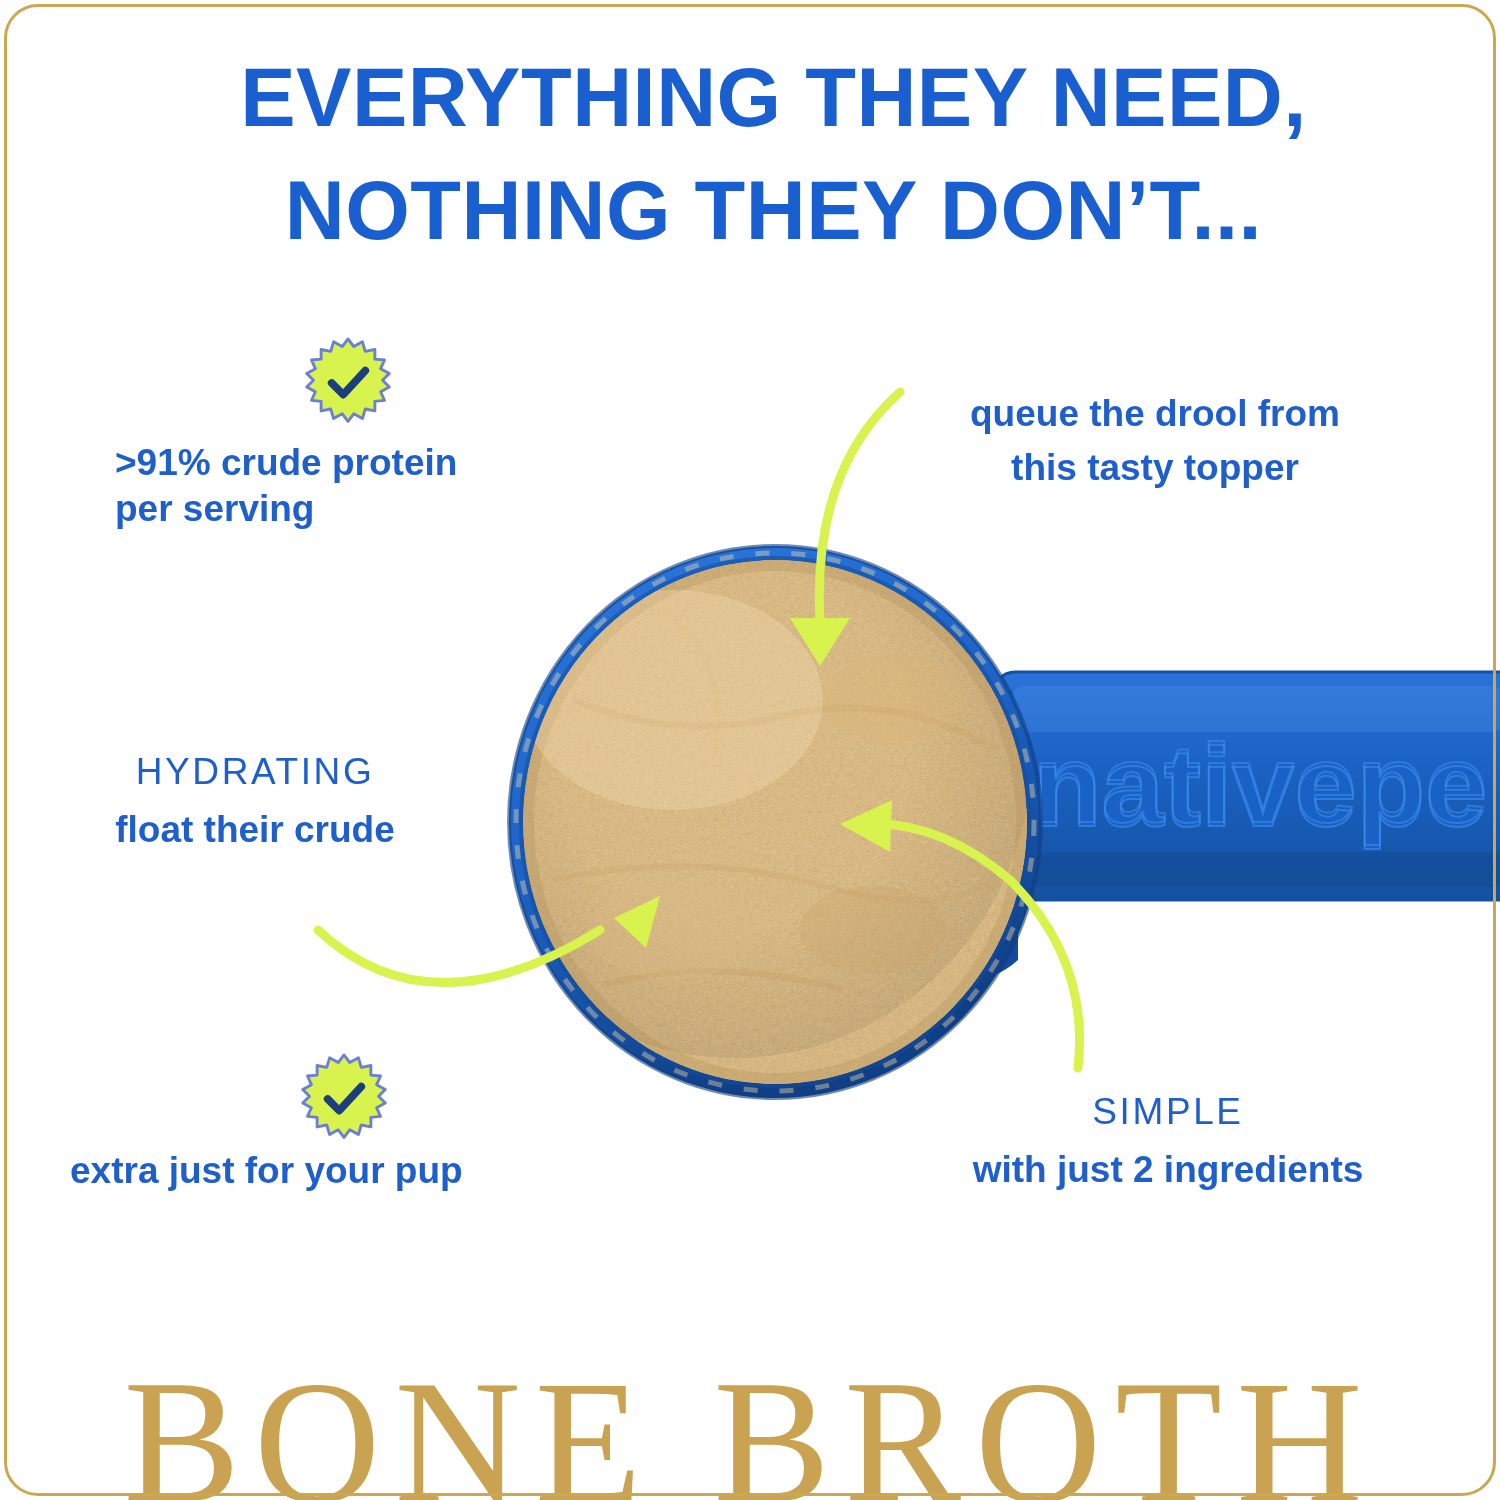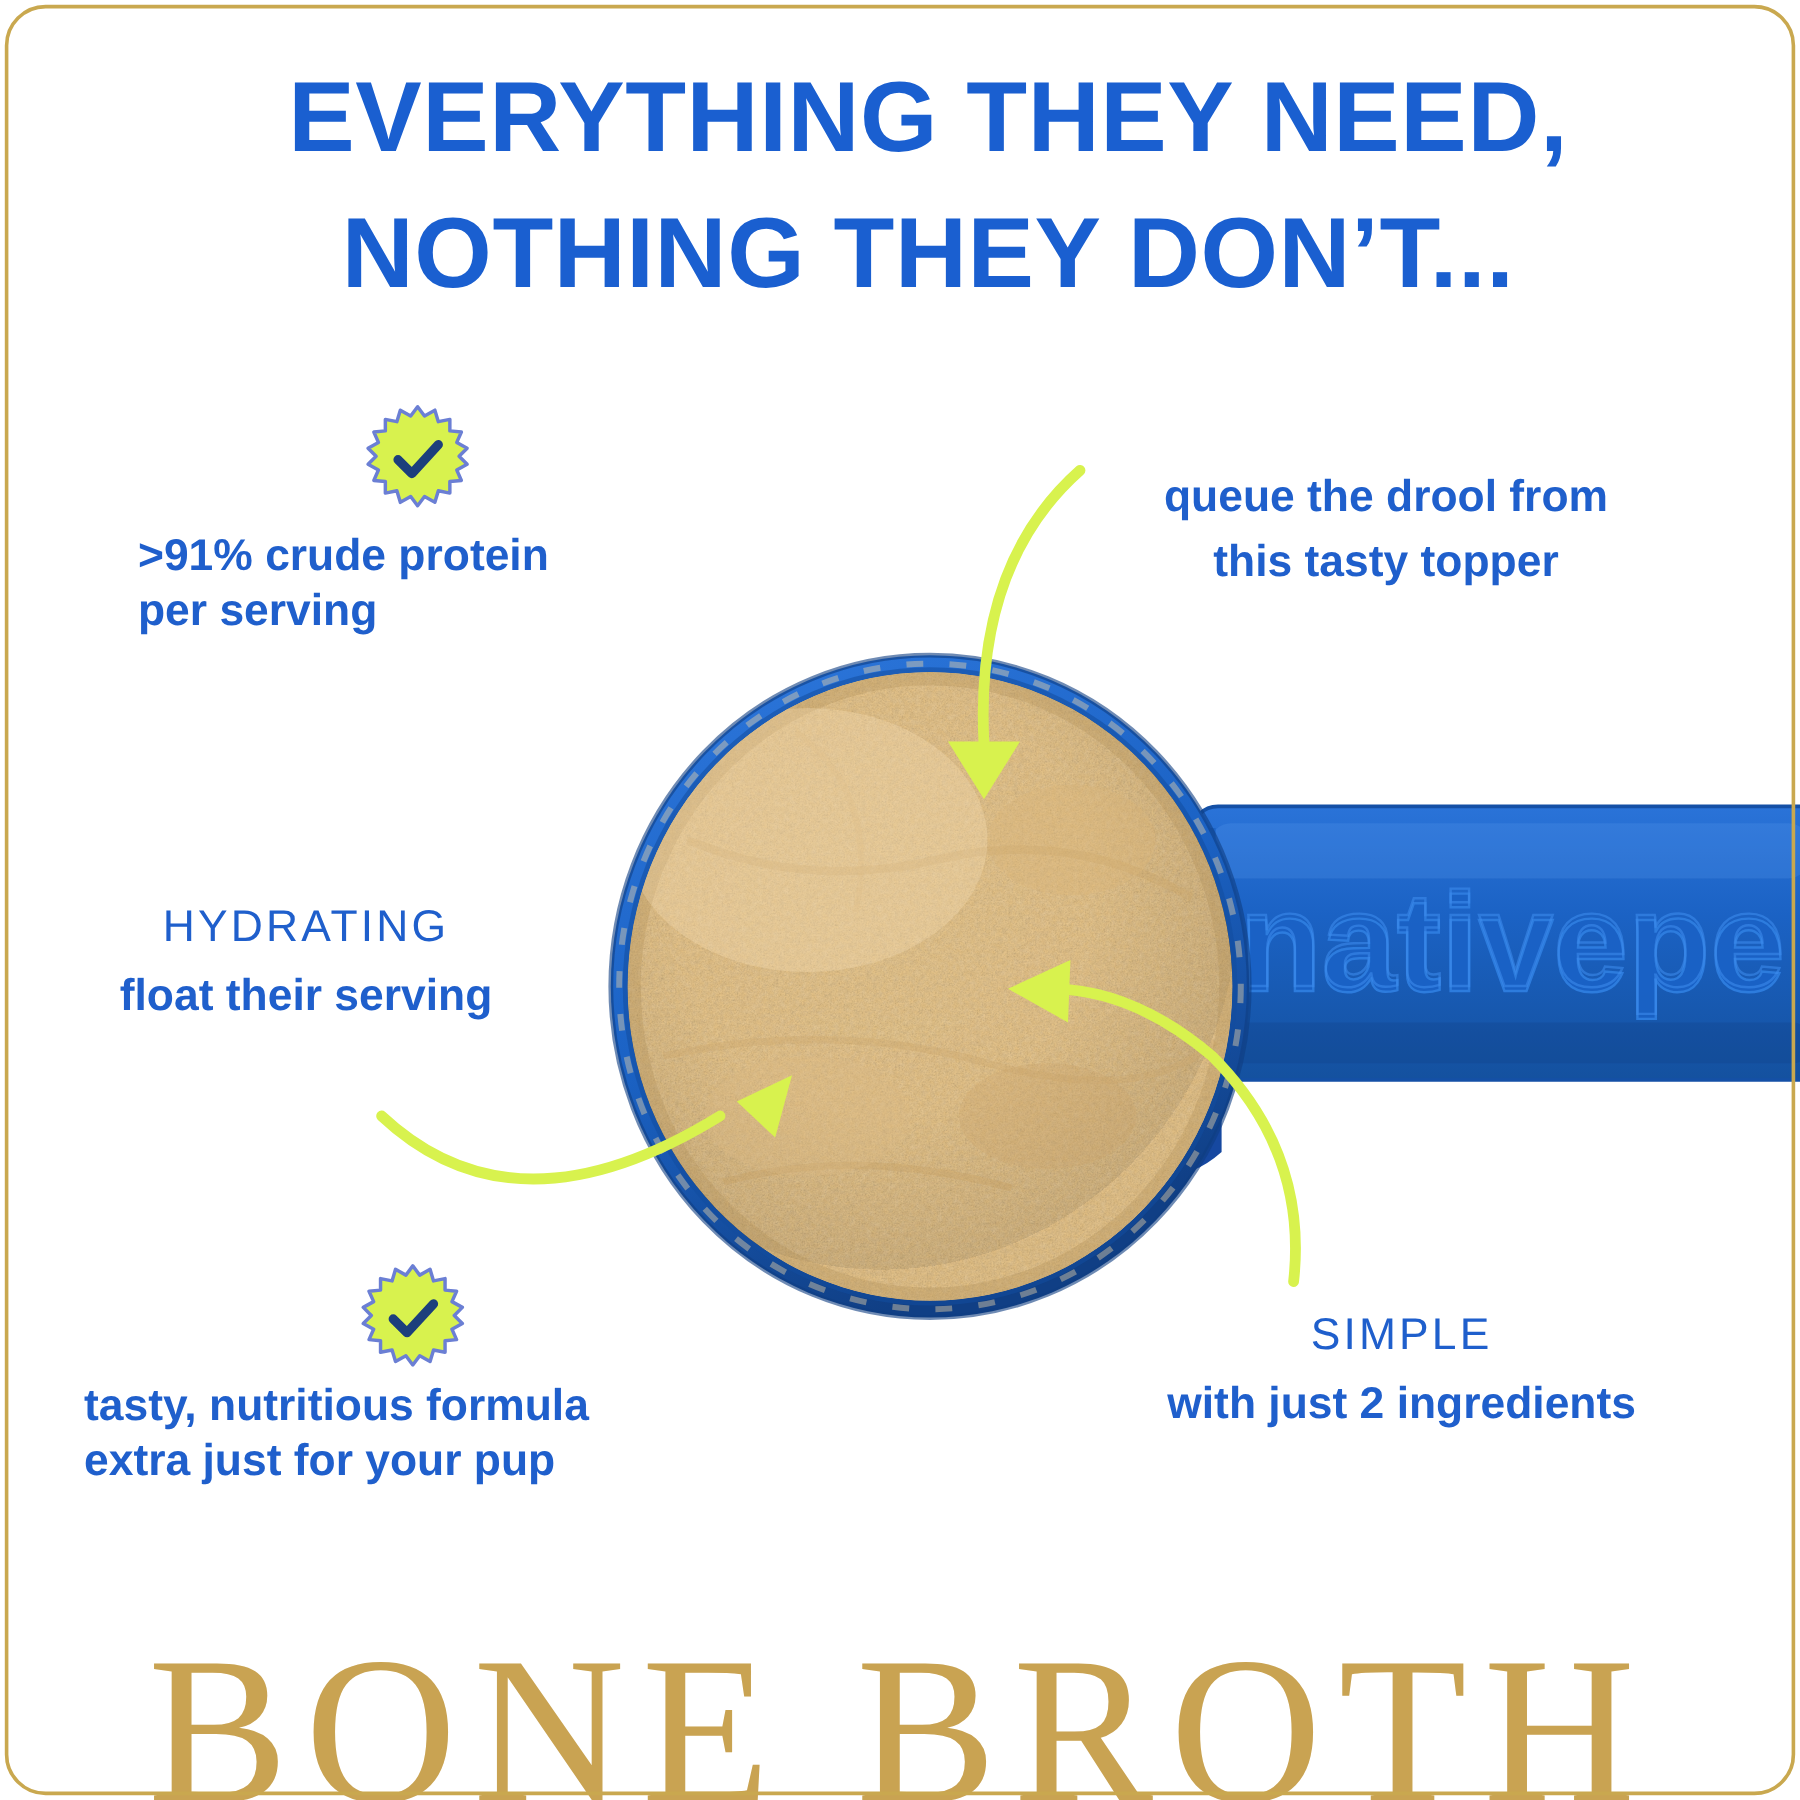--- a/index.html
+++ b/index.html
@@ -202,32 +202,31 @@
   <div>per serving</div>
 </div>
 
 <div class="badge" style="left:296px; top:1053px;">
   <svg viewBox="0 0 100 100" aria-hidden="true">
     <polygon points="50,2 56,10 65,5 68,15 78,13 78,23 88,24 84,33 93,38 86,45 93,52 84,57 88,66 78,67 78,77 68,75 65,85 56,80 50,88 44,80 35,85 32,75 22,77 22,67 12,66 16,57 7,52 14,45 7,38 16,33 12,24 22,23 22,13 32,15 35,5 44,10" fill="#d8f24e" stroke="#6b7fd4" stroke-width="3" stroke-linejoin="round"></polygon>
     <path d="M33 48 L45 60 L68 35" fill="none" stroke="#1c3f7c" stroke-width="8" stroke-linecap="round" stroke-linejoin="round"></path>
   </svg>
 </div>
 <div class="badge-caption" style="left:70px; top:1148px; width:550px;">
-  <div>tasty, nutritious formula</div>
   <div>extra just for your pup</div>
 </div>
 
 <div class="feature" style="left:905px; top:378px; width:500px;">
   <div class="feat-body">queue the drool from</div>
   <div class="feat-body tight">this tasty topper</div>
 </div>
 
 <div class="feature" style="left:45px; top:750px; width:420px;">
   <div class="feat-title">HYDRATING</div>
-  <div class="feat-body">float their serving</div>
+  <div class="feat-body">float their crude</div>
 </div>
 
 <div class="feature" style="left:948px; top:1090px; width:440px;">
   <div class="feat-title">SIMPLE</div>
   <div class="feat-body">with just 2 ingredients</div>
 </div>
 
 <div id="arrows">
   <svg width="1500" height="1500" viewBox="0 0 1500 1500">
     <g fill="none" stroke="#d8f24e" stroke-width="9" stroke-linecap="round">

